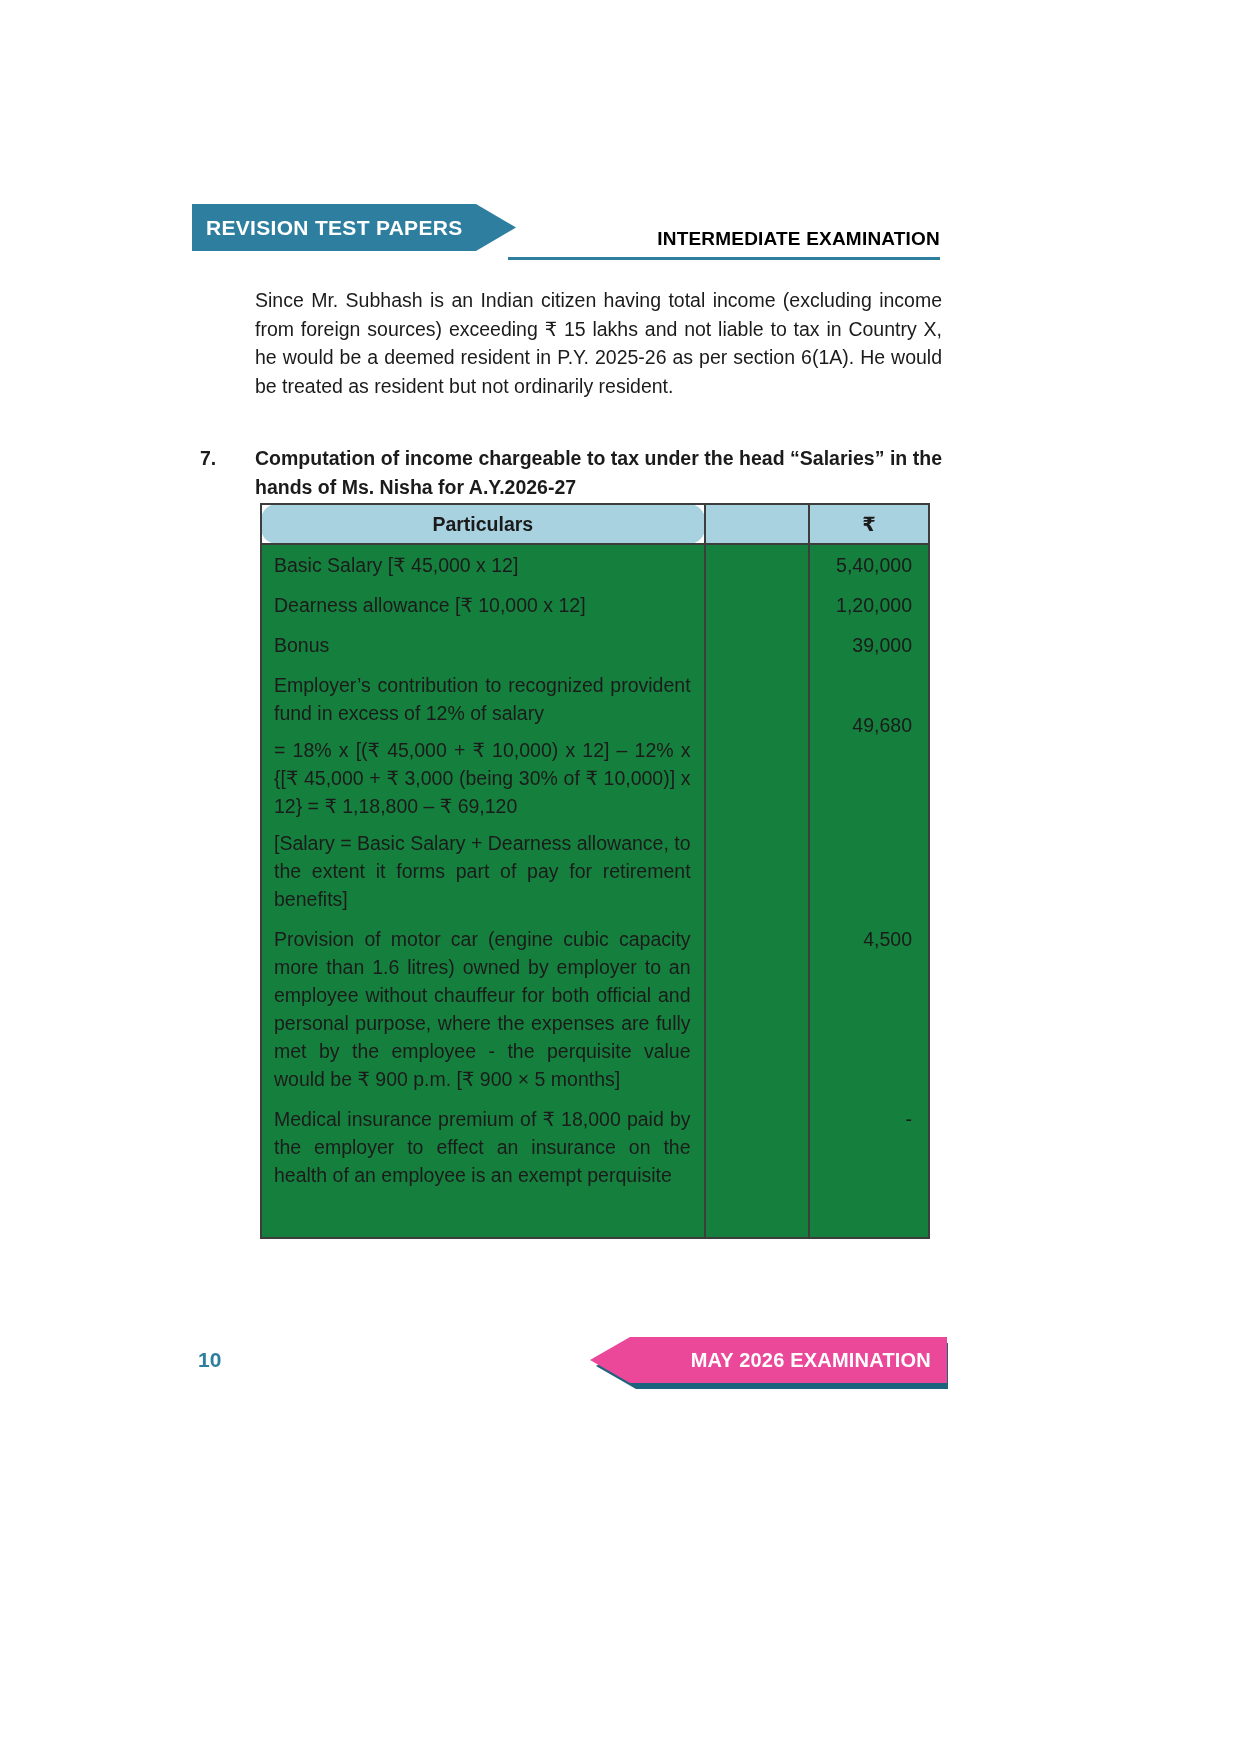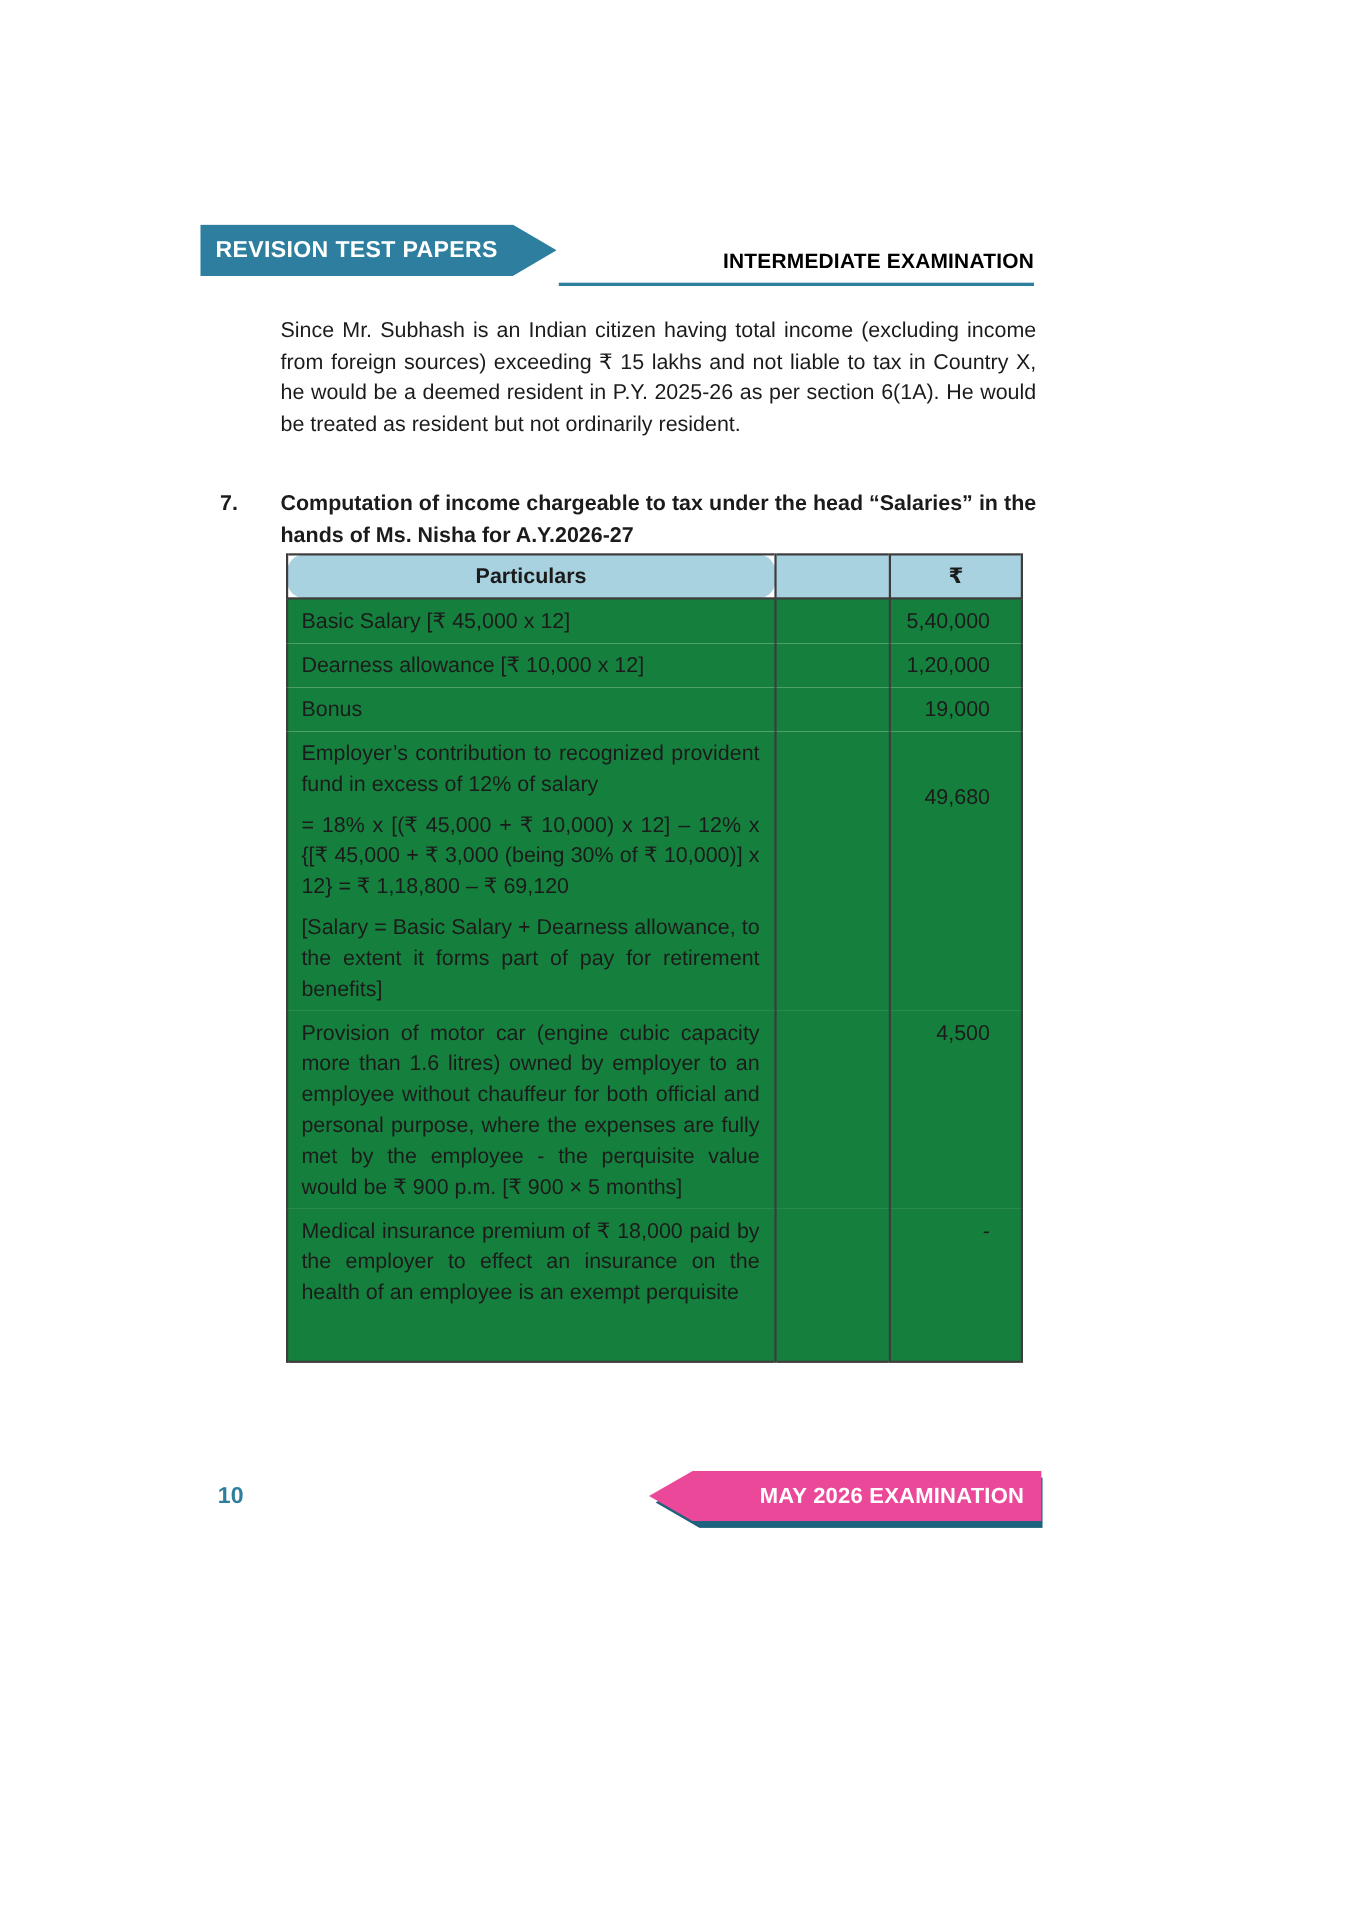--- a/index.html
+++ b/index.html
@@ -7,21 +7,21 @@
   body {
     width: 1241px; height: 1754px;
     position: relative;
     font-family: "Liberation Sans", "DejaVu Sans", sans-serif;
     color: #1b1b1b;
     overflow: hidden;
   }
 
   
   .header-banner {
-    position: absolute; left: 182px; top: 204px;
+    position: absolute; left: 192px; top: 204px;
     width: 324px; height: 47px;
     background: #2e7f9f;
     clip-path: polygon(0 0, calc(100% - 40px) 0, 100% 50%, calc(100% - 40px) 100%, 0 100%);
     color: #ffffff; font-weight: bold; font-size: 21px;
     line-height: 47px; padding-left: 14px; letter-spacing: 0.3px;
     white-space: nowrap;
   }
   .header-exam {
     position: absolute; top: 228px; left: 508px; width: 432px;
     text-align: right; color: #000000; font-weight: bold; font-size: 19px;
@@ -68,21 +68,21 @@
   }
   .comp-table th.col-part { width: 445px; border-radius: 16px; }
   .comp-table th.col-mid  { width: 105px; }
   .comp-table th.col-amt  { width: 120px; }
   .comp-table td { background: #15803d; vertical-align: top; }
   td.col-part { padding: 6px 13px 6px 12px; }
   td.col-part p { text-align: justify; line-height: 28px; }
   td.col-part p + p { margin-top: 9px; }
   td.col-part p.bold { font-weight: bold; }
   td.col-mid { }
-  td.col-amt { text-align: right; padding: 6px 28px 6px 4px; line-height: 28px; }
+  td.col-amt { text-align: right; padding: 6px 16px 6px 4px; line-height: 28px; }
   .comp-table tbody tr:nth-child(4) td.col-amt { padding-top: 46px; }
   .comp-table tbody tr:last-child td { padding-bottom: 48px; }
 
   
   .page-num {
     position: absolute; left: 198px; top: 1348px;
     color: #2e7f9f; font-weight: bold; font-size: 21px;
   }
   .footer-banner-shadow {
     position: absolute; left: 596px; top: 1343px; width: 352px; height: 46px;
@@ -135,21 +135,21 @@
             <p>Dearness allowance [₹ 10,000 x 12]</p>
           </td>
           <td class="col-mid"></td>
           <td class="col-amt">1,20,000</td>
         </tr>
         <tr>
           <td class="col-part">
             <p>Bonus</p>
           </td>
           <td class="col-mid"></td>
-          <td class="col-amt">19,000</td>
+          <td class="col-amt">39,000</td>
         </tr>
         <tr>
           <td class="col-part">
             <p>Employer’s contribution to recognized provident fund in excess of 12% of salary</p>
             <p>= 18% x [(₹ 45,000 + ₹ 10,000) x 12] – 12% x {[₹ 45,000 + ₹ 3,000 (being 30% of ₹ 10,000)] x 12} = ₹ 1,18,800 – ₹ 69,120</p>
             <p>[Salary = Basic Salary + Dearness allowance, to the extent it forms part of pay for retirement benefits]</p>
           </td>
           <td class="col-mid"></td>
           <td class="col-amt">49,680</td>
         </tr>

